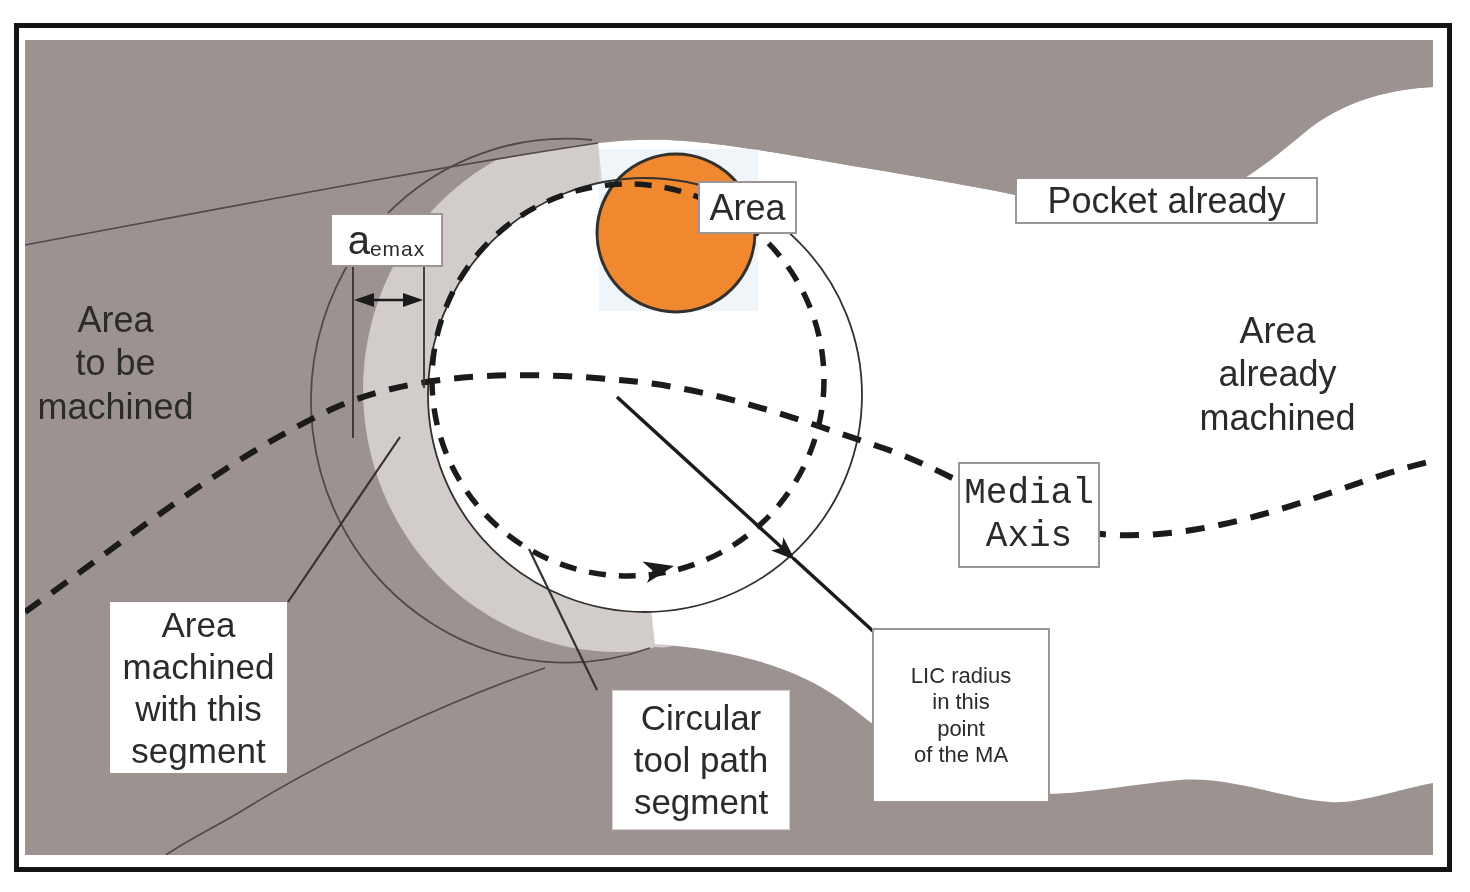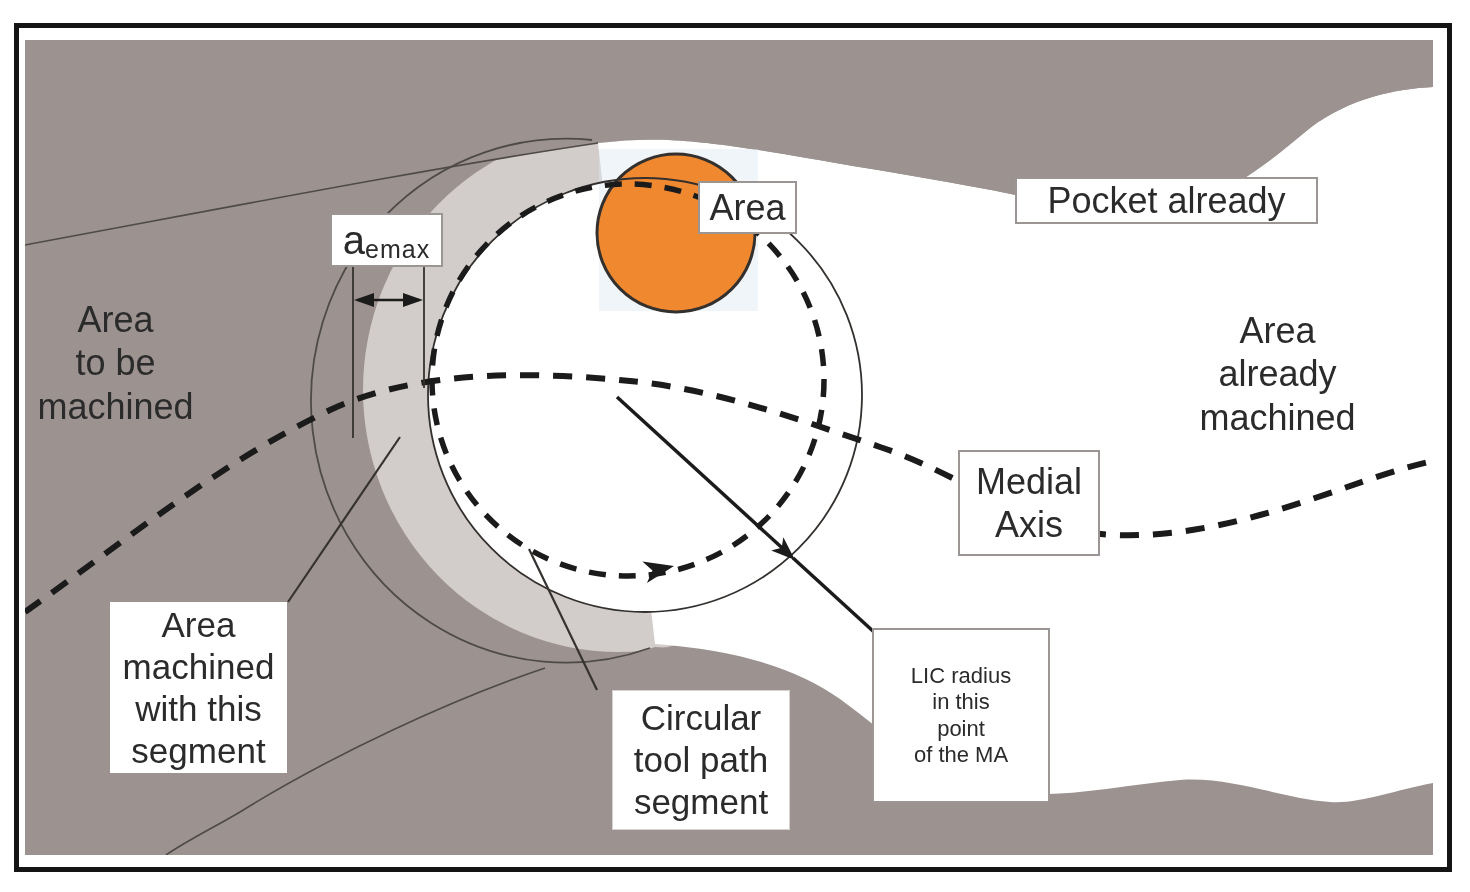--- a/index.html
+++ b/index.html
@@ -5,21 +5,21 @@
   html,body{margin:0;padding:0;background:#ffffff;}
   #stage{position:relative;width:1470px;height:892px;background:#ffffff;overflow:hidden;
          font-family:"Liberation Sans", sans-serif;color:#2b2b2b;}
   #scene{position:absolute;left:0;top:0;}
   .lbl{position:absolute;display:flex;align-items:center;justify-content:center;
        text-align:center;white-space:pre-line;line-height:1.2;color:#2b2b2b;z-index:5;}
   .boxed{background:#ffffff;border:2px solid #9b9693;}
   .plainbox{background:#ffffff;border:1px solid #d6d2d0;}
   .nobg{background:transparent;}
   .dim-a{font-size:40px;}
-  .dim-sub{font-size:25px;position:relative;top:9px;letter-spacing:1px;}
+  .dim-sub{font-size:21px;position:relative;top:9px;letter-spacing:1px;}
 </style>
 </head>
 <body>
 
 <div id="stage">
 
   <svg id="scene" width="1470" height="892" viewBox="0 0 1470 892">
     <defs>
       <clipPath id="diagClip">
           <rect x="25" y="40" width="1408" height="815"></rect>
@@ -115,21 +115,21 @@
   </div>
 
   <div class="lbl boxed" style="left:698px;top:181px;width:95px;height:49px;font-size:36px;">Area</div>
 
   <div class="lbl boxed" style="left:1015px;top:177px;width:299px;height:43px;font-size:36px;">Pocket already</div>
 
   <div class="lbl nobg" style="left:1165px;top:305px;width:225px;height:138px;font-size:36px;">Area
 already
 machined</div>
 
-  <div class="lbl boxed" style="left:958px;top:450px;width:138px;height:102px;font-size:36px;">Medial
+  <div class="lbl boxed" style="left:958px;top:462px;width:138px;height:102px;font-size:36px;font-family:Liberation Mono, monospace;">Medial
 Axis</div>
 
   <div class="lbl" style="left:110px;top:602px;width:177px;height:171px;font-size:35px;background:#ffffff;">Area
 machined
 with this
 segment</div>
 
   <div class="lbl plainbox" style="left:592px;top:690px;width:176px;height:138px;font-size:35px;margin-left:20px;">Circular
 tool path
 segment</div>

